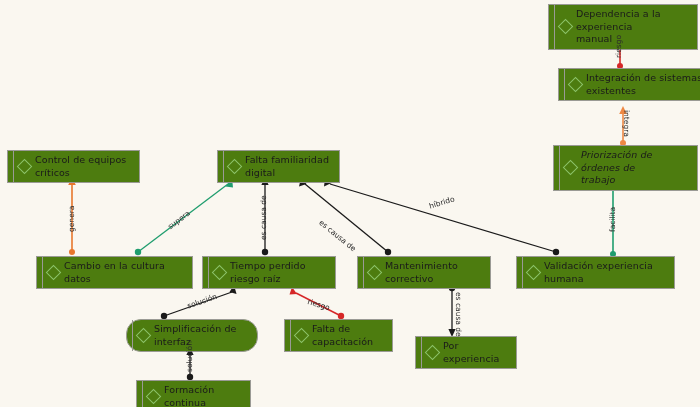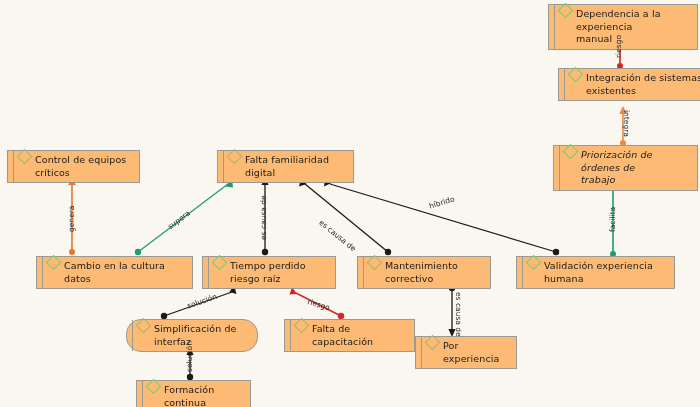--- a/index.html
+++ b/index.html
@@ -10,21 +10,22 @@
     font-family:"DejaVu Sans","Liberation Sans",sans-serif;
     overflow:hidden;
     position:relative;
   }
   #canvas{position:absolute;inset:0;width:700px;height:407px;}
   svg.edges{position:absolute;left:0;top:0;width:700px;height:407px;}
 
   .node{
     position:absolute;
     display:flex;
-    background:#fdba74;
+    align-items:center;
+    background:#4d7c0f;
     border:1px solid #9a9a95;
     box-sizing:border-box;
     padding:0;
   }
   .node .gutter{
     width:5px;
     align-self:stretch;
     border-right:1px solid #9a9a95;
     flex:0 0 auto;
   }
@@ -154,21 +155,21 @@
     <span class="label">Priorización de órdenes de
 trabajo</span>
   </div>
 
   <div class="node" style="left:7px;top:150px;width:133px;">
     <span class="gutter"></span>
     <span class="diamond"></span>
     <span class="label">Control de equipos críticos</span>
   </div>
 
-  <div class="node" style="left:217px;top:150px;width:137px;">
+  <div class="node" style="left:217px;top:150px;width:123px;">
     <span class="gutter"></span>
     <span class="diamond"></span>
     <span class="label">Falta familiaridad digital</span>
   </div>
 
   <div class="node" style="left:36px;top:256px;width:157px;">
     <span class="gutter"></span>
     <span class="diamond"></span>
     <span class="label">Cambio en la cultura datos</span>
   </div>
@@ -190,21 +191,21 @@
     <span class="diamond"></span>
     <span class="label">Validación experiencia humana</span>
   </div>
 
   <div class="node" style="left:126px;top:319px;width:132px;border-radius:15px;">
     <span class="gutter"></span>
     <span class="diamond"></span>
     <span class="label">Simplificación de interfaz</span>
   </div>
 
-  <div class="node" style="left:284px;top:319px;width:131px;">
+  <div class="node" style="left:284px;top:319px;width:109px;">
     <span class="gutter"></span>
     <span class="diamond"></span>
     <span class="label">Falta de capacitación</span>
   </div>
 
   <div class="node" style="left:415px;top:336px;width:102px;">
     <span class="gutter"></span>
     <span class="diamond"></span>
     <span class="label">Por experiencia</span>
   </div>

